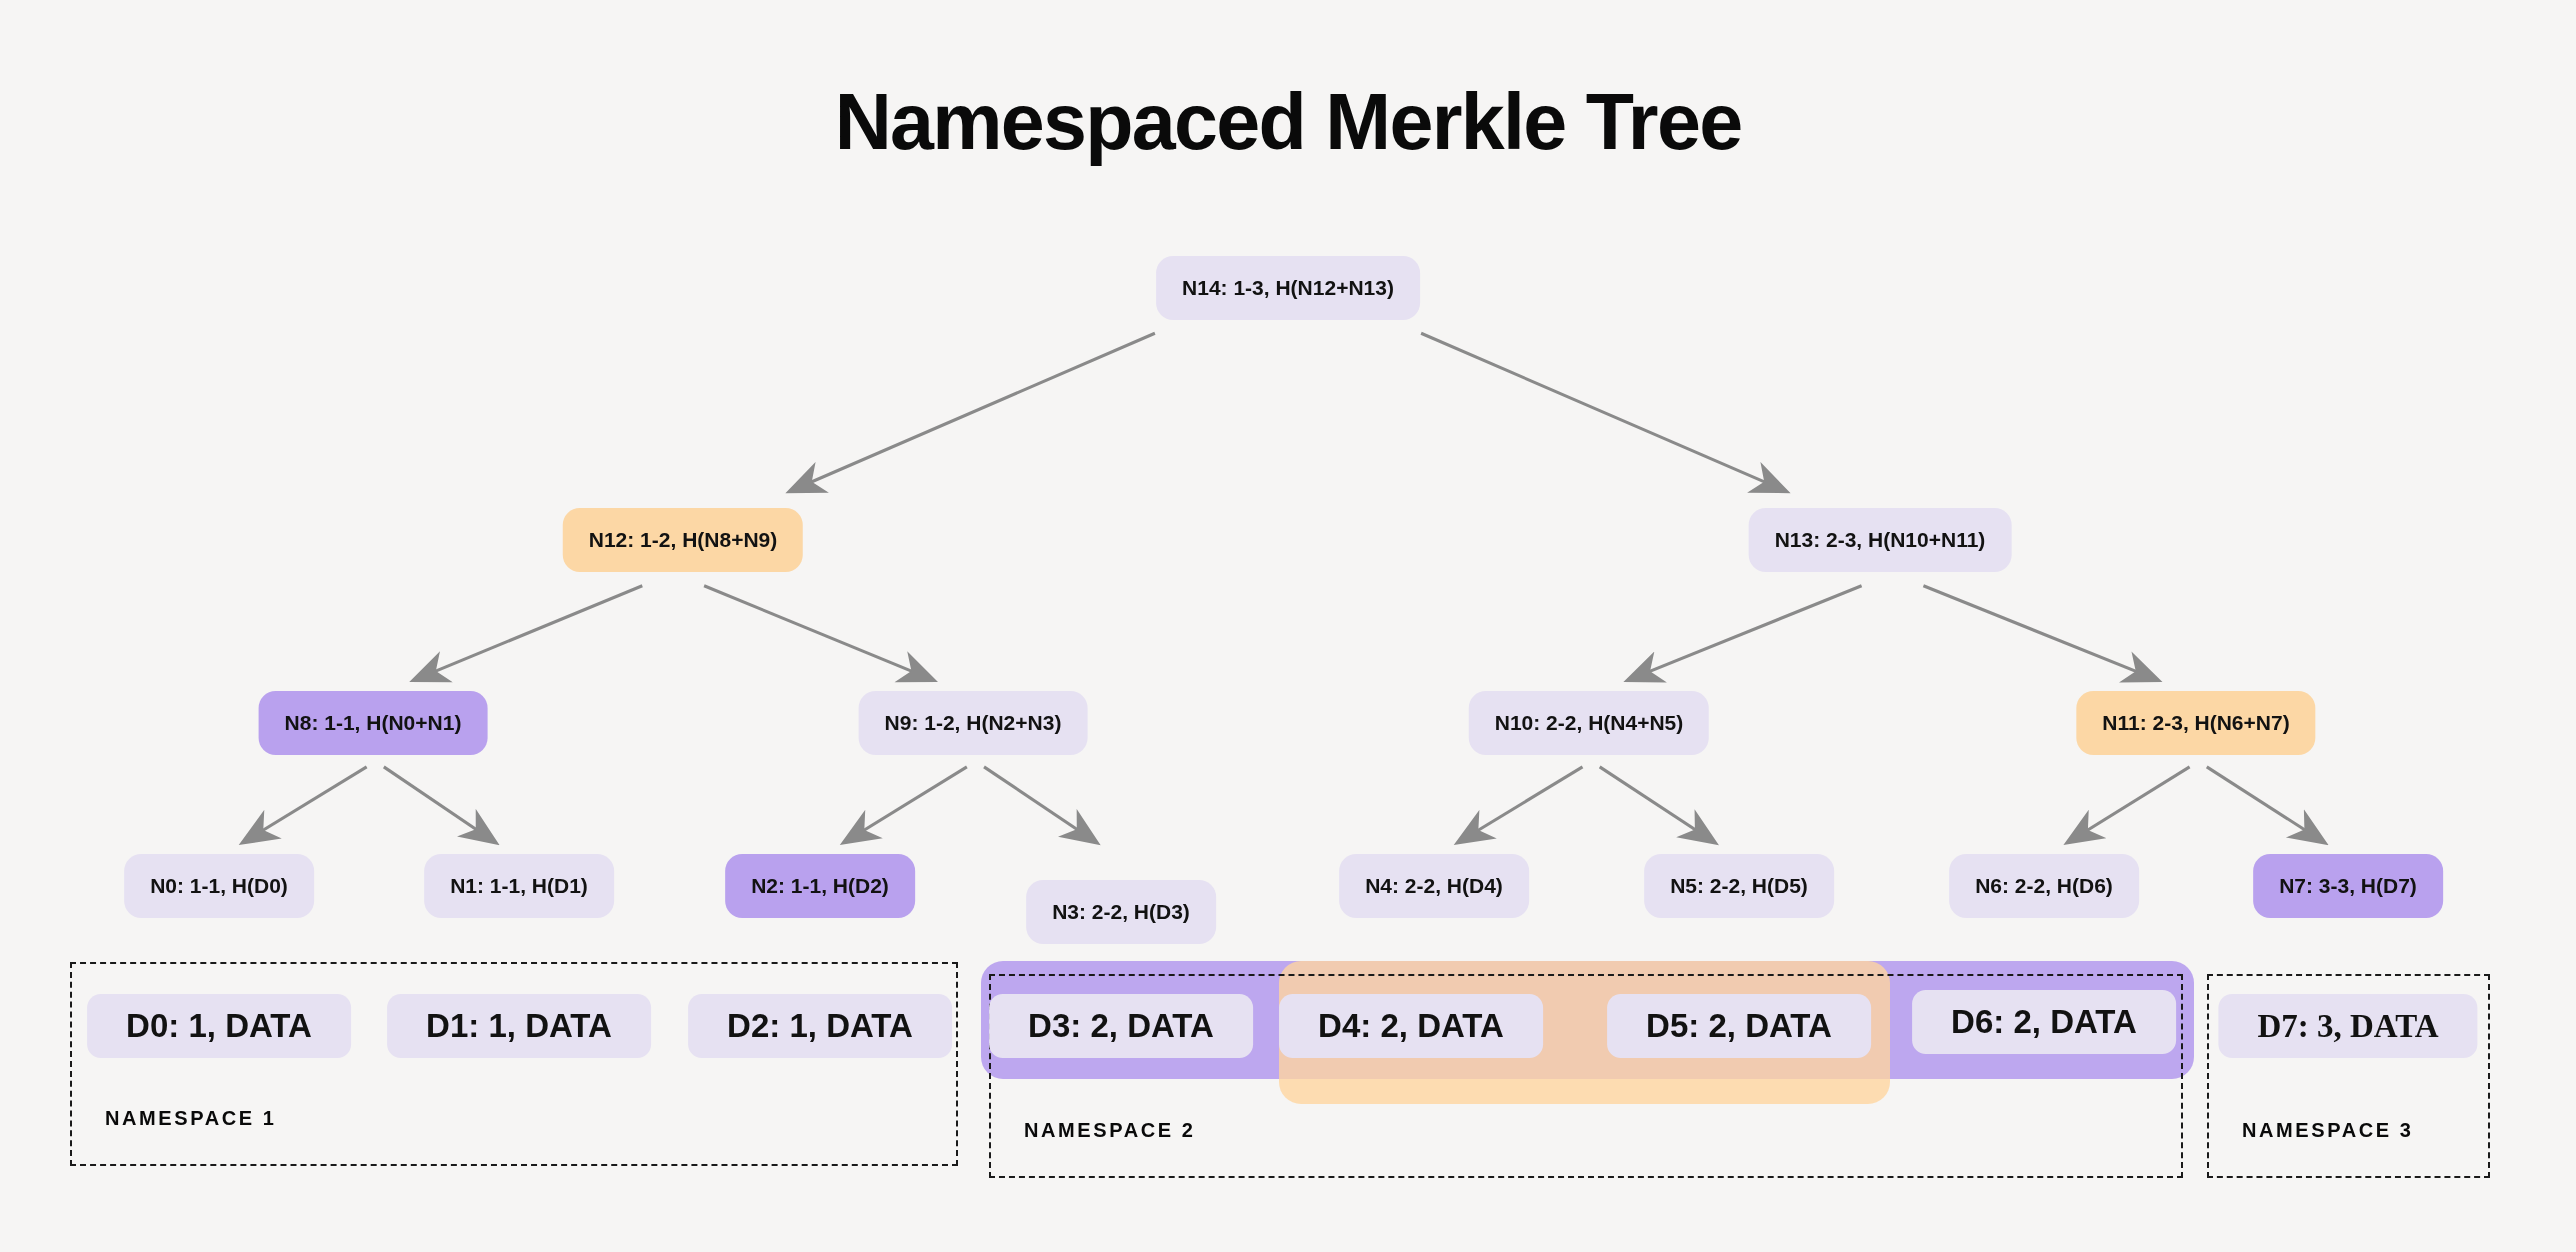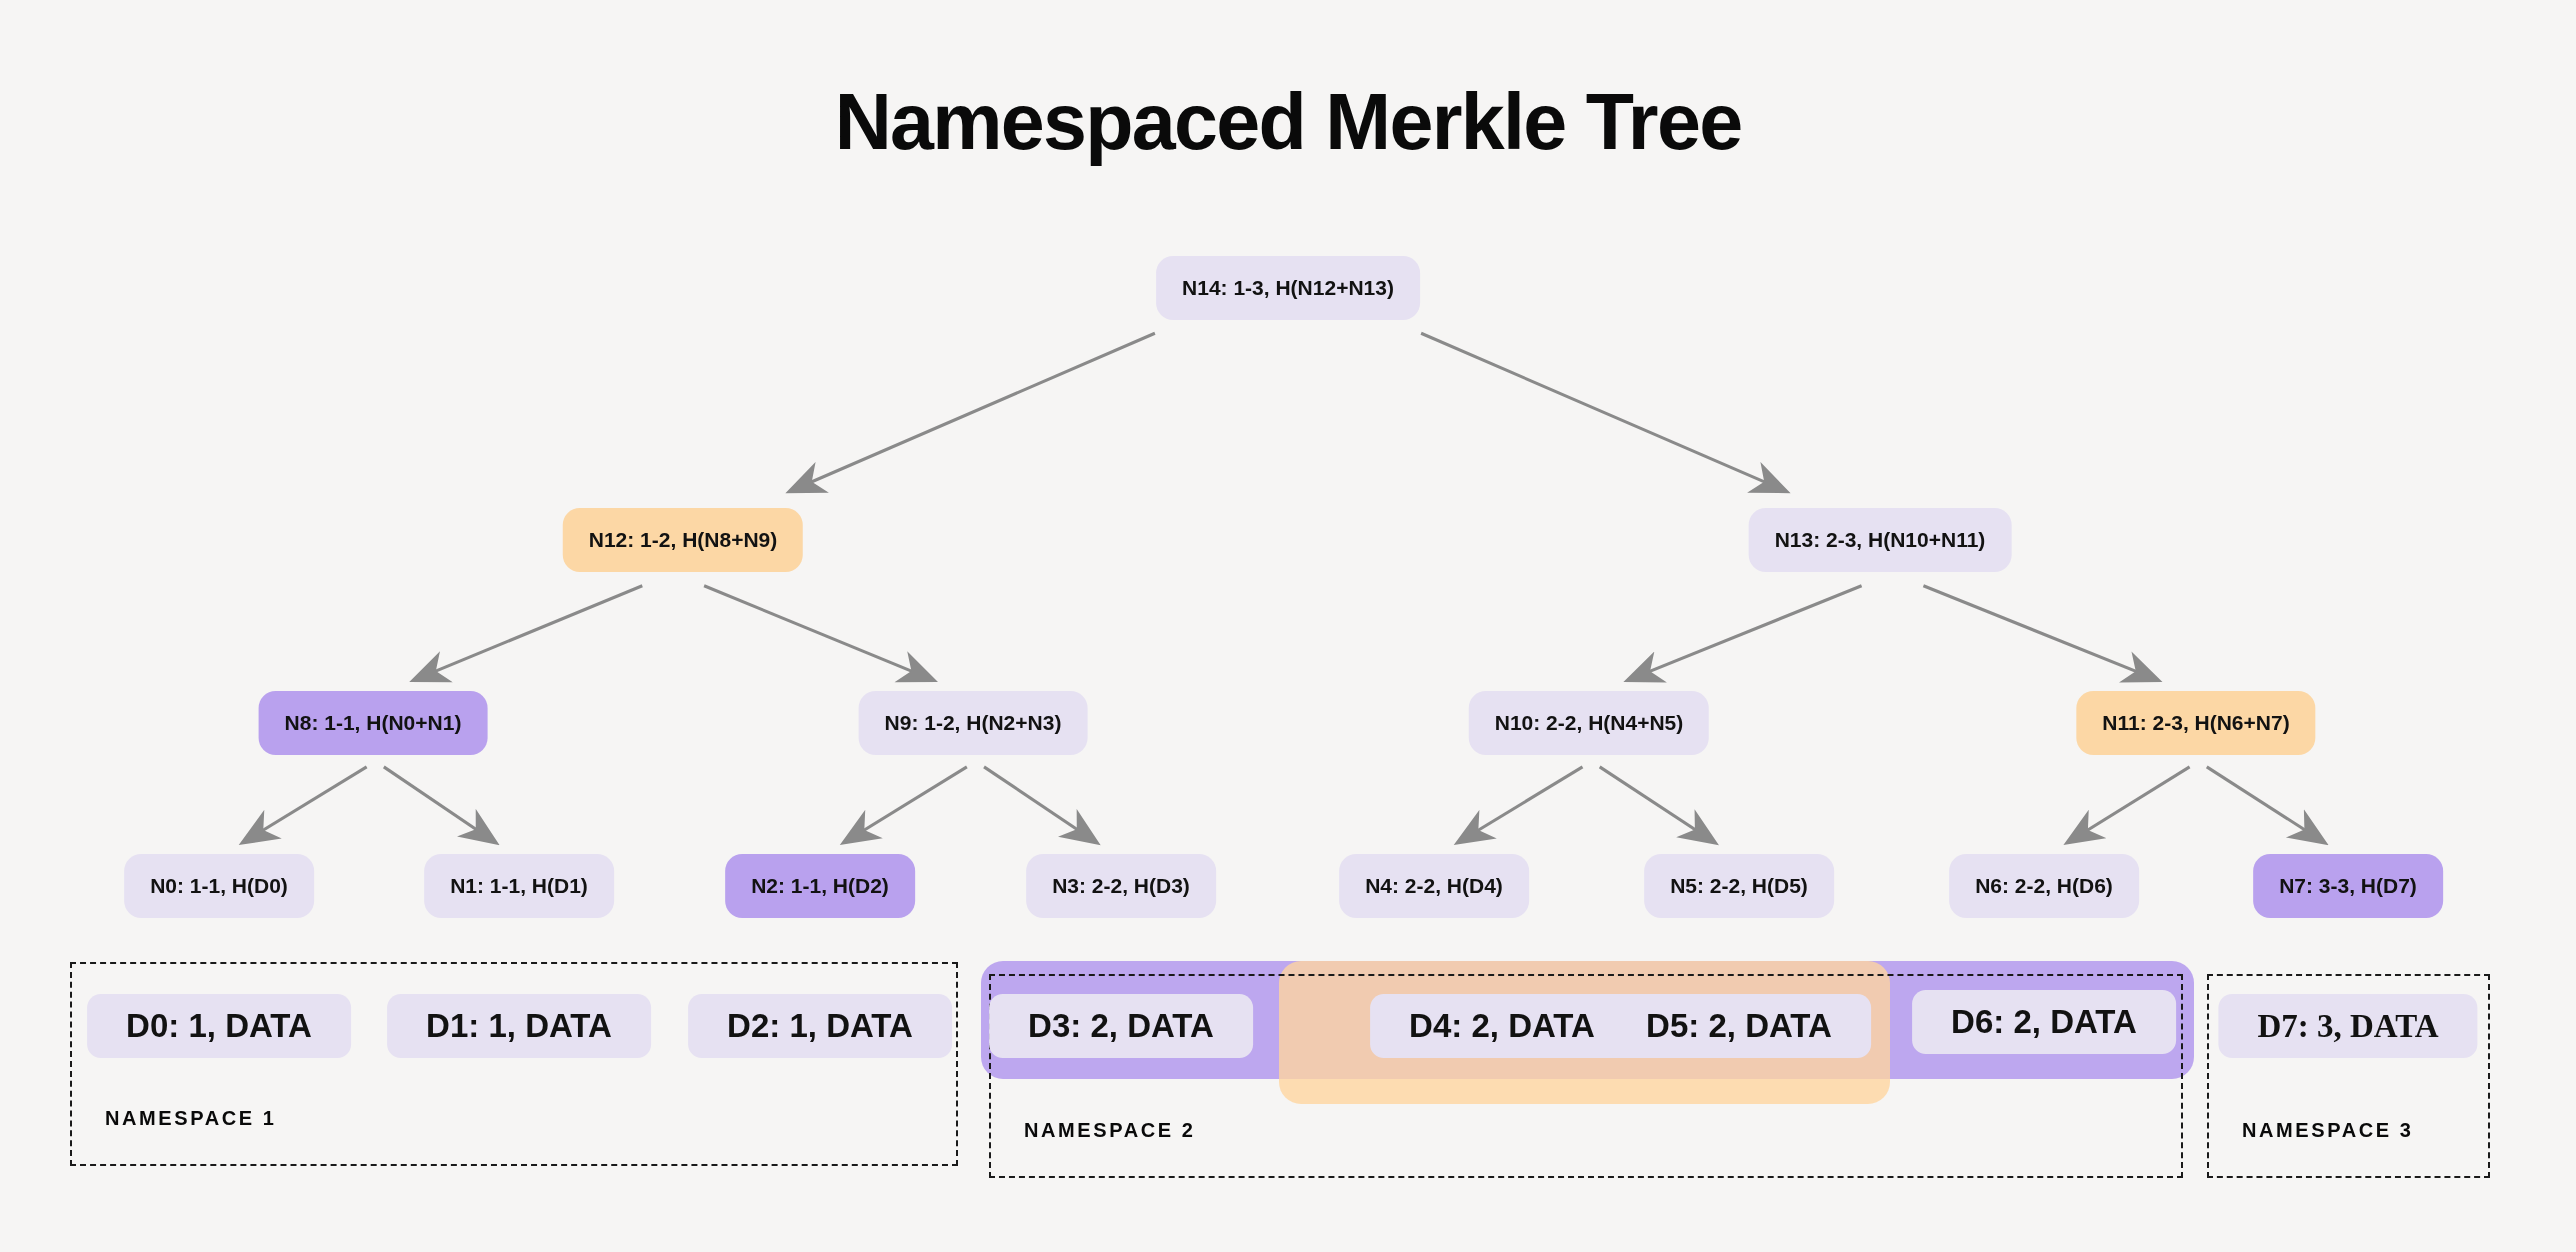--- a/index.html
+++ b/index.html
@@ -91,30 +91,30 @@
       <div class="node lavender" style="left: 1288px; top: 256px;">N14: 1-3, H(N12+N13)</div>
       <div class="node orange" style="left: 683px; top: 508px;">N12: 1-2, H(N8+N9)</div>
       <div class="node lavender" style="left: 1880px; top: 508px;">N13: 2-3, H(N10+N11)</div>
       <div class="node purple" style="left: 373px; top: 691px;">N8: 1-1, H(N0+N1)</div>
       <div class="node lavender" style="left: 973px; top: 691px;">N9: 1-2, H(N2+N3)</div>
       <div class="node lavender" style="left: 1589px; top: 691px;">N10: 2-2, H(N4+N5)</div>
       <div class="node orange" style="left: 2196px; top: 691px;">N11: 2-3, H(N6+N7)</div>
       <div class="node lavender" style="left: 219px; top: 854px;">N0: 1-1, H(D0)</div>
       <div class="node lavender" style="left: 519px; top: 854px;">N1: 1-1, H(D1)</div>
       <div class="node purple" style="left: 820px; top: 854px;">N2: 1-1, H(D2)</div>
-      <div class="node lavender" style="left: 1121px; top: 854px; text-align: center;">N3: 2-2, H(D3)</div>
+      <div class="node lavender" style="left: 1121px; top: 880px; text-align: center;">N3: 2-2, H(D3)</div>
       <div class="node lavender" style="left: 1434px; top: 854px;">N4: 2-2, H(D4)</div>
       <div class="node lavender" style="left: 1739px; top: 854px;">N5: 2-2, H(D5)</div>
       <div class="node lavender" style="left: 2044px; top: 854px;">N6: 2-2, H(D6)</div>
       <div class="node purple" style="left: 2348px; top: 854px;">N7: 3-3, H(D7)</div>
     </div>
   <div id="leafGroup">
       <div class="dataNode lavender" style="left: 219px; top: 994px;">D0: 1, DATA</div>
       <div class="dataNode lavender" style="left: 519px; top: 994px;">D1: 1, DATA</div>
       <div class="dataNode lavender" style="left: 820px; top: 994px;">D2: 1, DATA</div>
       <div class="dataNode lavender" style="left: 1121px; top: 994px;">D3: 2, DATA</div>
-      <div class="dataNode lavender" style="left: 1502px; top: 994px;">D4: 2, DATA</div>
+      <div class="dataNode lavender" style="left: 1411px; top: 994px;">D4: 2, DATA</div>
       <div class="dataNode lavender" style="left: 1739px; top: 994px;">D5: 2, DATA</div>
       <div class="dataNode lavender" style="left: 2044px; top: 990px;">D6: 2, DATA</div>
       <div class="dataNode lavender" style="left: 2348px; top: 994px; font-family: Liberation Serif, serif;">D7: 3, DATA</div>
     </div>
 </div>
 
 
 </body></html>

